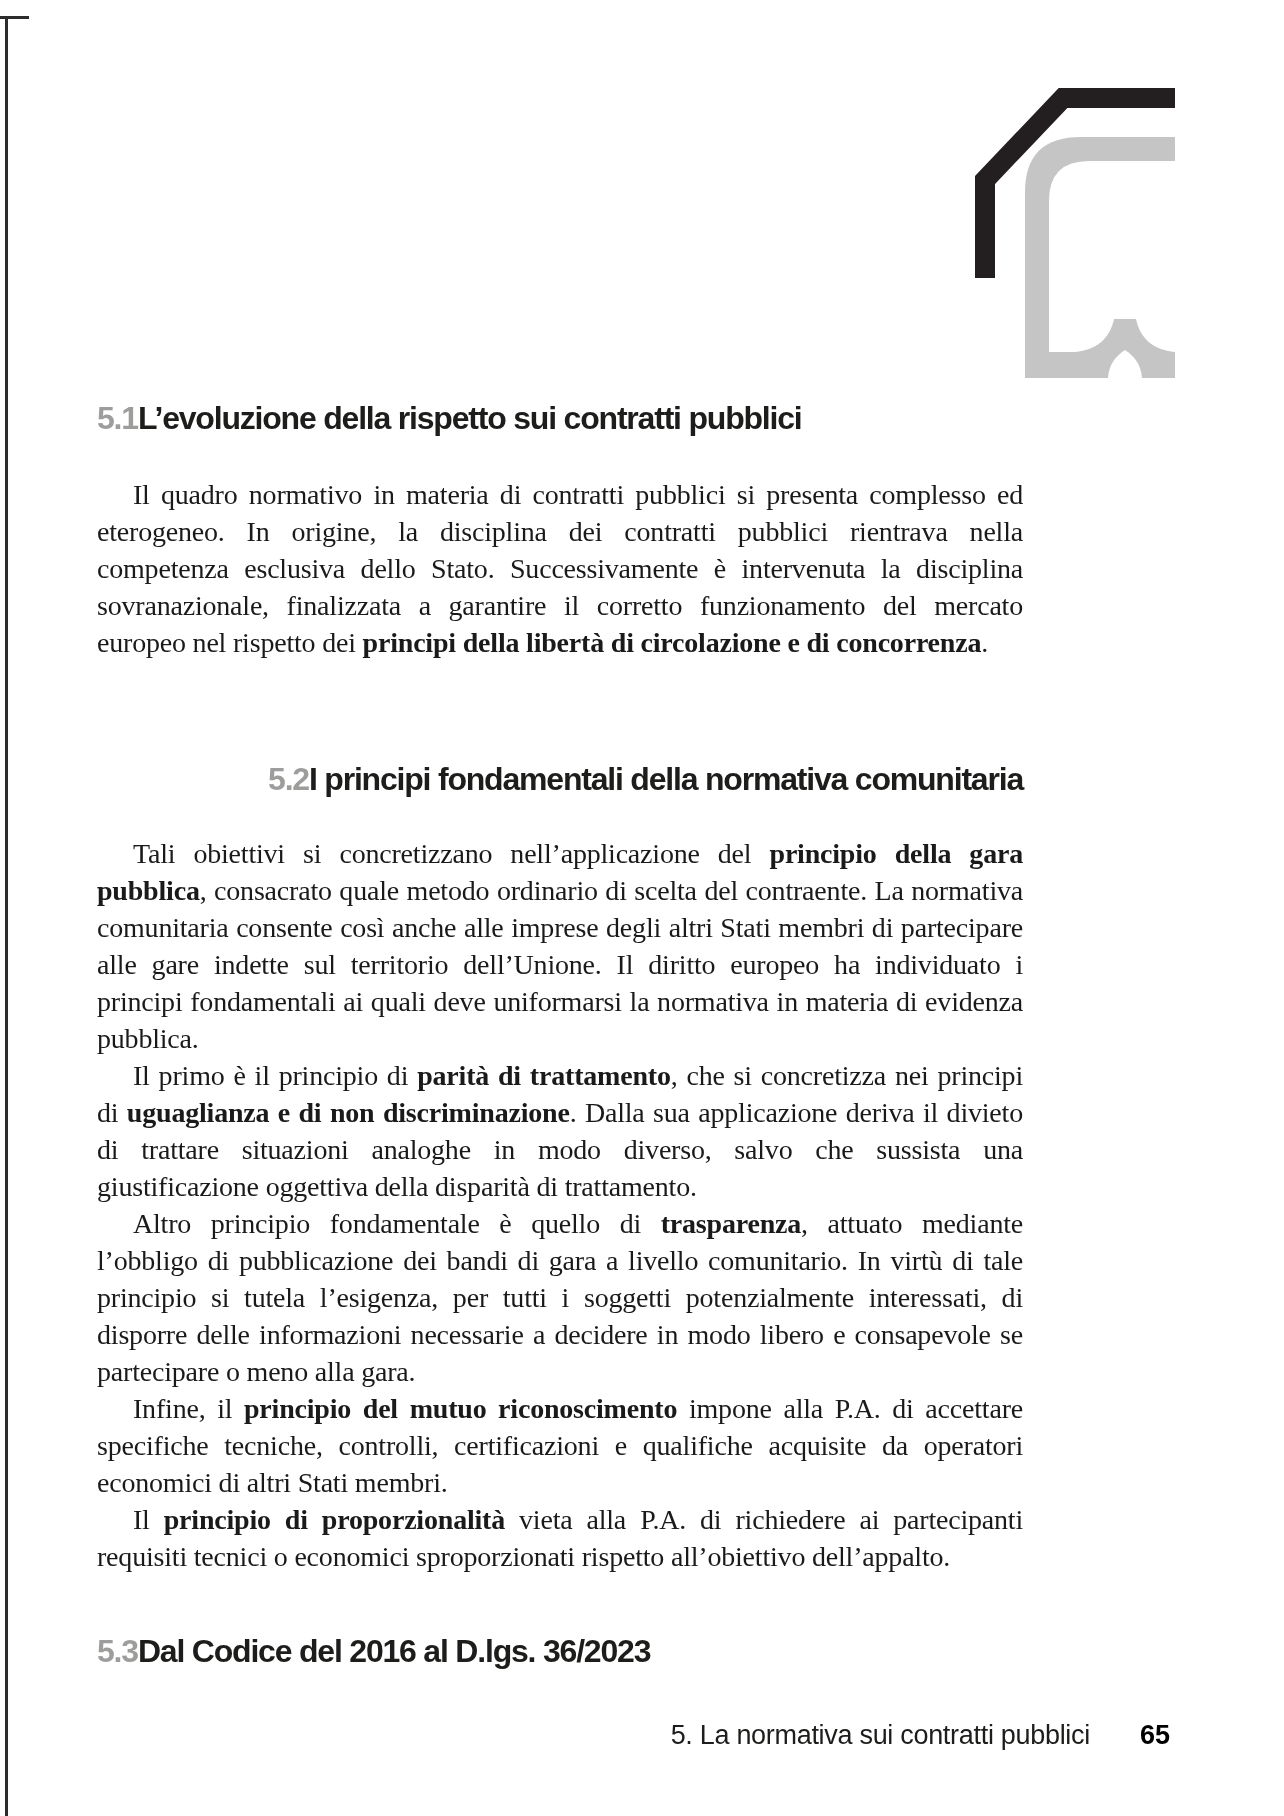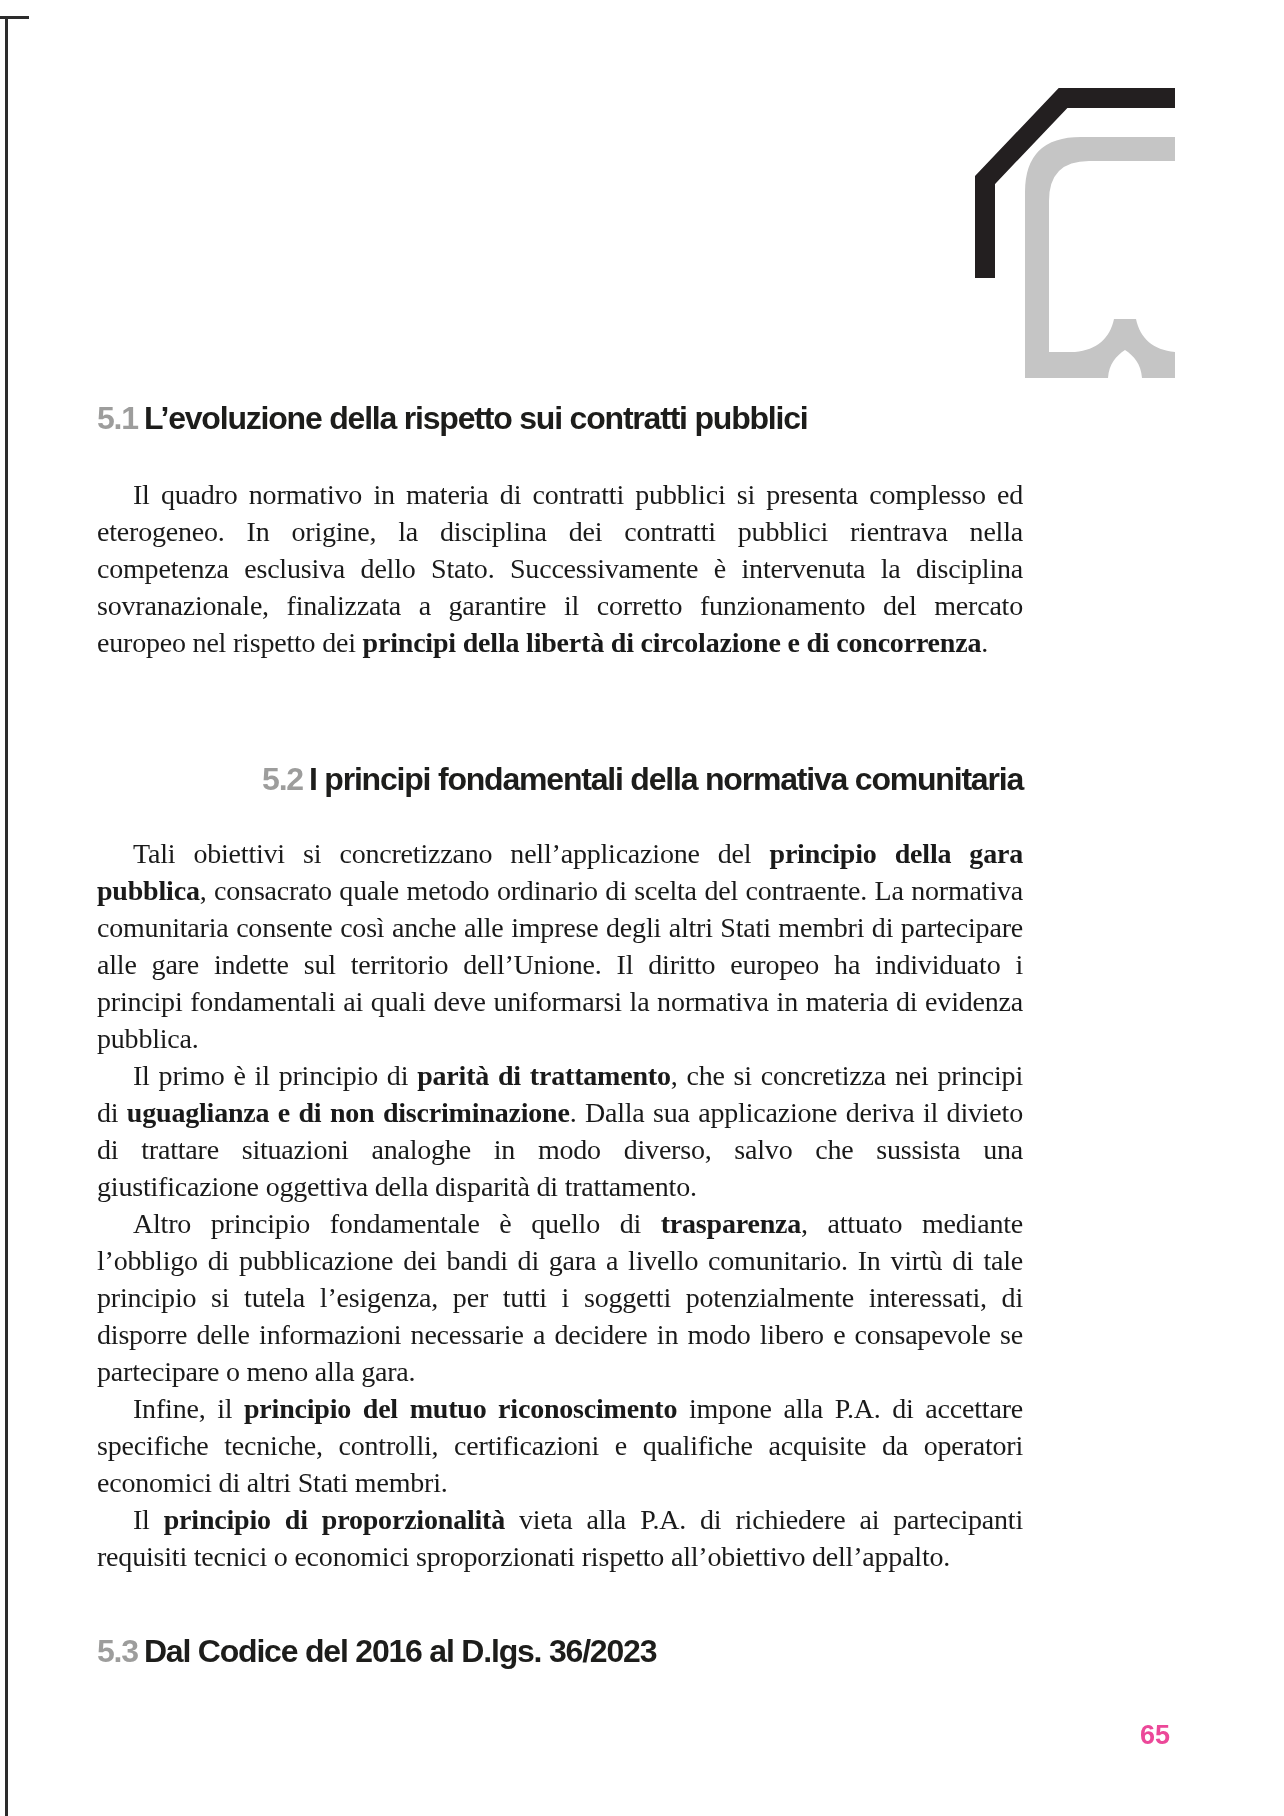--- a/index.html
+++ b/index.html
@@ -40,21 +40,21 @@
     font-size: 32px;
     font-weight: 700;
     letter-spacing: -1.2px;
     line-height: 44px;
     margin: 0; padding: 0;
     color: #1d1d1b;
     white-space: nowrap;
   }
   .sec-num {
     color: #9d9d9c;
-    margin-right: 6px;
+    margin-right: 0;
   }
   .h-51 { margin-top: 396px; }
   .h-52 { margin-top: 96px; text-align: right; }
   .h-53 { margin-top: 54px; }
   .body-par {
     margin: 0; padding: 0;
     font-size: 28px;
     line-height: 37px;
     text-align: justify;
     text-indent: 36px;
@@ -69,21 +69,21 @@
     position: absolute;
     top: 1720px;
     right: 114px;
     display: flex;
     align-items: baseline;
     font-family: "Liberation Sans", sans-serif;
     font-size: 27px;
     color: #1d1d1b;
   }
   .footer .chapter { font-weight: 400; letter-spacing: -0.3px; }
-  .footer .pagenum { font-weight: 700; margin-left: 50px; color: #ec4899; }
+  .footer .pagenum { font-weight: 700; margin-left: 50px; color: #000000; }
 </style>
 </head>
 <body>
 
 <div class="page">
 
   <div class="edge-rule-v"></div>
   <div class="edge-rule-h"></div>
 
   <svg class="logo" viewBox="0 0 200 290" xmlns="http://www.w3.org/2000/svg" aria-hidden="true">
@@ -109,16 +109,17 @@
     <p class="body-par"><span>Infine, il </span><b>principio del mutuo riconoscimento</b><span> impone alla P.A. di accettare specifiche tecniche, controlli, certificazioni e qualifiche acquisite da operatori economici di altri Stati membri.</span></p>
     <p class="body-par"><span>Il </span><b>principio di proporzionalità</b><span> vieta alla P.A. di richiedere ai partecipanti requisiti tecnici o economici sproporzionati rispetto all’obiettivo dell’appalto.</span></p>
 
     <h2 class="sec-heading h-53">
       <span class="sec-num">5.3</span><span class="sec-title">Dal Codice del 2016 al D.lgs. 36/2023</span>
     </h2>
 
   </div>
 
   <div class="footer">
+    <span class="chapter">5. La normativa sui contratti pubblici</span>
     <span class="pagenum">65</span>
   </div>
 
 </div>
 
 </body></html>

